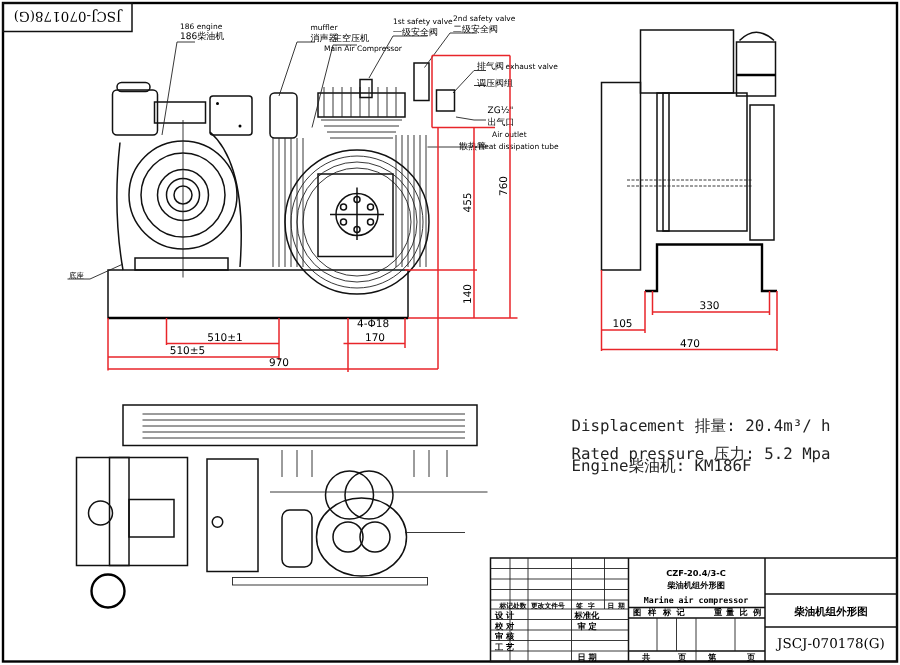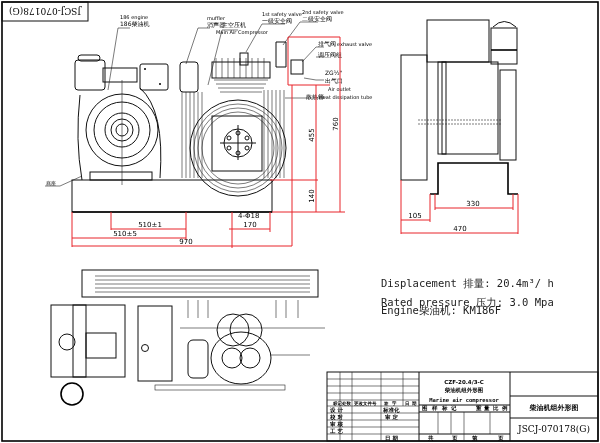--- a/index.html
+++ b/index.html
@@ -292,14 +292,14 @@
     <text x="502" y="410" class="tb">例</text>
 
     <text x="428" y="440" class="tb">共</text>
     <text x="452" y="440" class="tb">页</text>
     <text x="472" y="440" class="tb">第</text>
     <text x="498" y="440" class="tb">页</text>
   </g>
 </svg>
 
 <div class="spec" style="top:277px;">Displacement 排量: 20.4m³/ h</div>
-<div class="spec" style="top:296px;">Rated pressure 压力: 3.0 Mpa</div>
+<div class="spec" style="top:296px;">Rated pressure 压力: 5.2 Mpa</div>
 <div class="spec" style="top:304px;">Engine柴油机: KM186F</div>
 
 </body></html>

